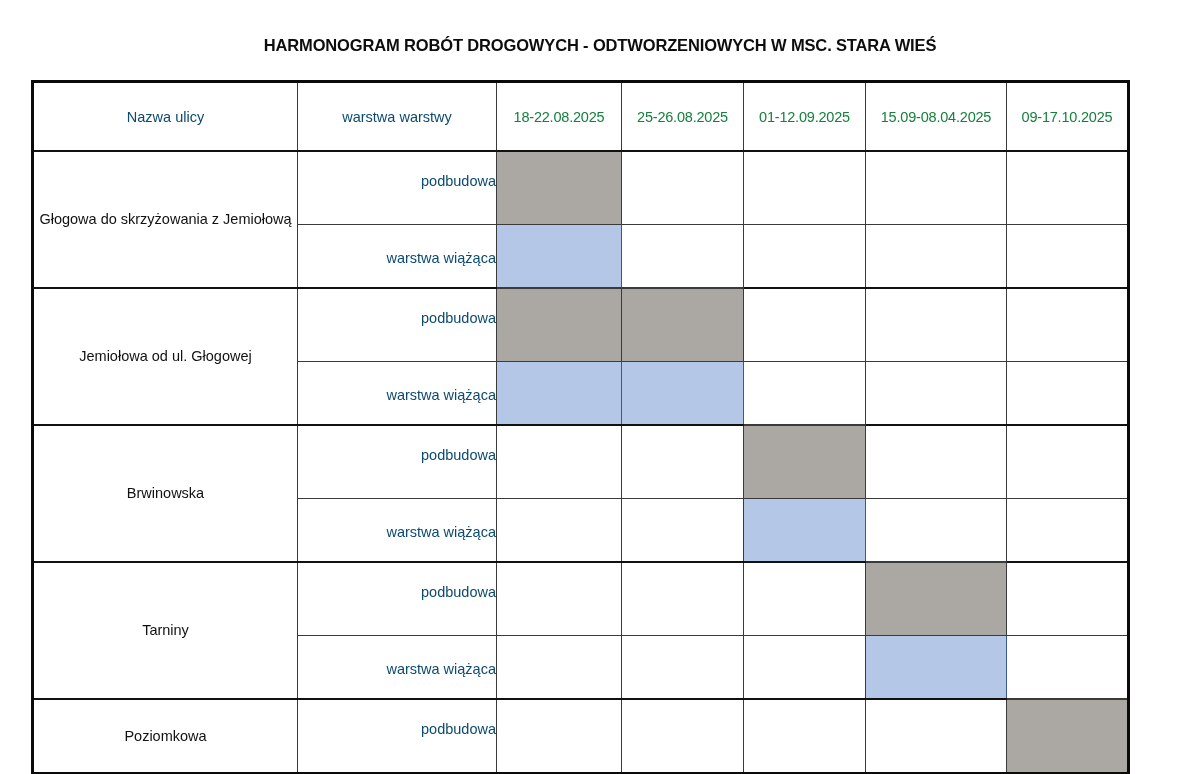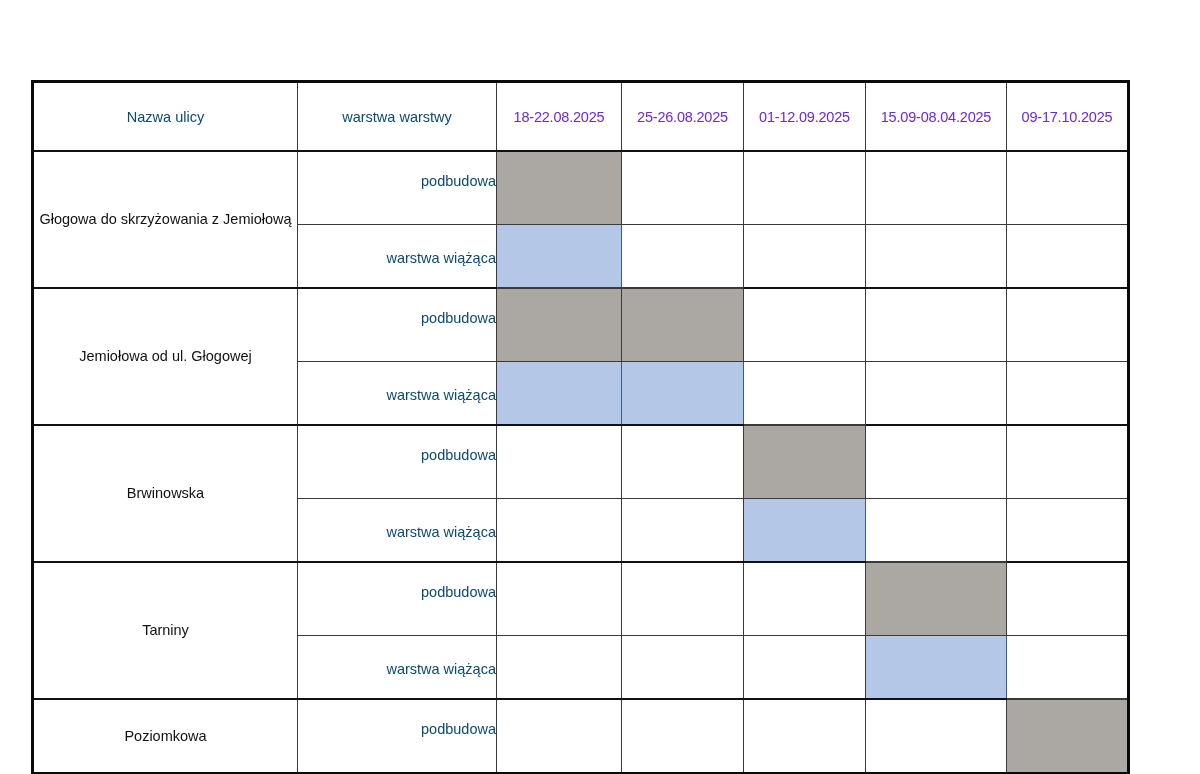--- a/index.html
+++ b/index.html
@@ -96,21 +96,21 @@
   th.street-head, th.layer-head {
     font-size: 14.5px;
     font-weight: normal;
     text-align: center;
     color: #0c4a6e;
   }
   th.date-head {
     font-size: 14.5px;
     font-weight: bold;
     text-align: center;
-    color: #6d28d9;
+    color: #15803d;
     letter-spacing: -0.2px;
     white-space: nowrap;
   }
 
   
   tr.body-row td { height: 58px; }
 
   td.street-cell {
     text-align: center;
     font-size: 14.5px;
@@ -132,20 +132,21 @@
   
   td.tl { background: #ffffff; }
   td.tl.fill-base  { background: #aba8a4; border-color: #3a3a3a; }
   td.tl.fill-bind  { background: #b4c7e7; border-color: #3a5a8a; }
 </style>
 </head>
 <body>
 
 <div id="page">
 
+  <div id="title">HARMONOGRAM ROBÓT DROGOWYCH - ODTWORZENIOWYCH W MSC. STARA WIEŚ</div>
 
   <div id="schedule-wrap">
     <table class="schedule">
       <colgroup>
         <col class="c-street">
           <col class="c-layer">
         <col class="c-d1">
           <col class="c-d2">
           <col class="c-d3">
           <col class="c-d4">

